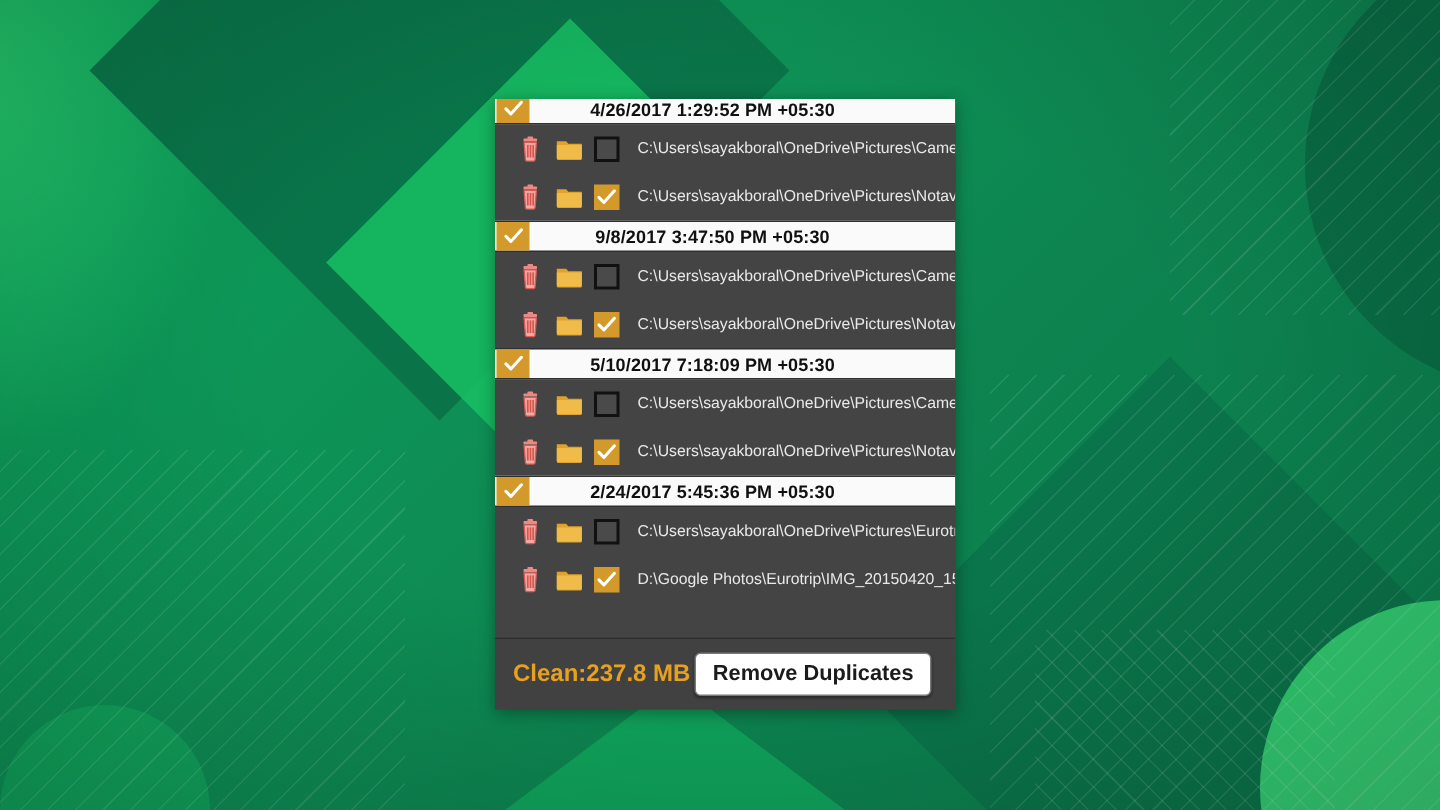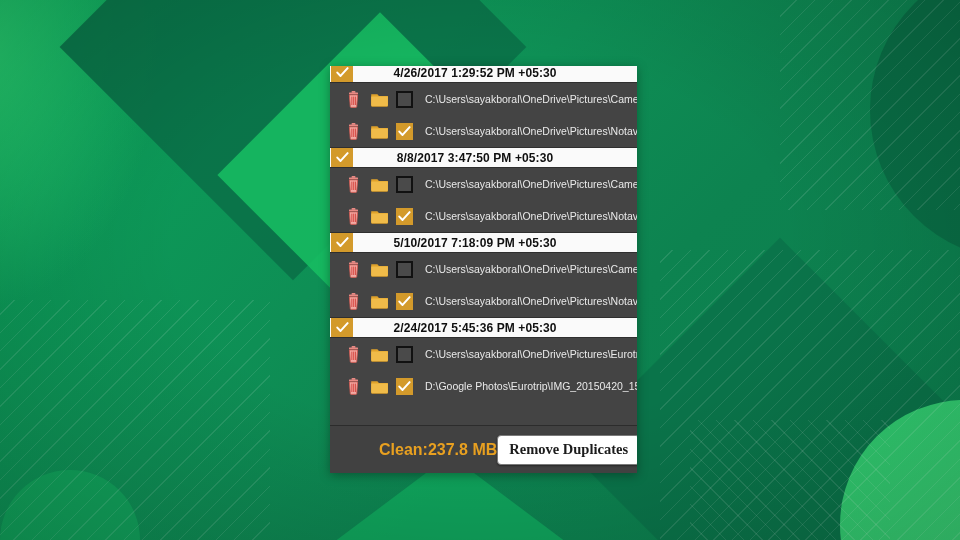--- a/index.html
+++ b/index.html
@@ -231,29 +231,28 @@
     padding: 0 12px;
     box-sizing: border-box;
   }
 
   .clean-label {
     font-size: 16px;
     font-weight: bold;
     color: #e8a020;
     white-space: nowrap;
     flex: 0 0 auto;
-    margin-left: 37px;
   }
 
   .remove-btn {
     margin-left: auto;
     margin-right: 4px;
     background: #ffffff;
     color: #1b1b1b;
-    font-family: Liberation Serif, serif;
+    font-family: Liberation Sans, sans-serif;
     font-size: 14.5px;
     font-weight: bold;
     border: 1px solid #7a7a7a;
     border-radius: 4px;
     padding: 5px 11px 6px 11px;
     box-shadow: 0 1px 2px rgba(0,0,0,.4);
     cursor: pointer;
     white-space: nowrap;
   }
 </style>
@@ -327,21 +326,21 @@
             </span>
           </span>
           <span class="file-path">C:\Users\sayakboral\OneDrive\Pictures\Notavery</span>
         </div>
         <div class="group-row">
           <span class="group-check">
             <svg width="15" height="15" viewBox="0 0 17 17">
               <path d="M2.6 8.6 L6.3 12.4 L14.3 3.6" fill="none" stroke="#ffffff" stroke-width="2.3" stroke-linecap="round" stroke-linejoin="round"></path>
             </svg>
           </span>
-          <span class="group-date">8/8/2017 3:47:50 PM +05:30</span>
+          <span class="group-date">9/8/2017 3:47:50 PM +05:30</span>
         </div>
         <div class="file-row">
           <span class="icon-cell">
             <span class="icon-trash"><svg width="19" height="19" viewBox="0 0 19 19">
                 <rect x="5" y="2.4" width="9" height="1.9" rx="0.5" fill="#e98a84"></rect>
                 <rect x="7.6" y="1" width="3.8" height="1.8" rx="0.6" fill="#e98a84"></rect>
                 <path d="M5.4 4.9 h8.2 l-0.9 11.6 a1 1 0 0 1 -1 0.9 h-4.4 a1 1 0 0 1 -1 -0.9 z" fill="#f2a9a3" stroke="#d35c55" stroke-width="0.9"></path>
                 <rect x="7.3" y="6.6" width="1.1" height="8.4" fill="#d9524b"></rect>
                 <rect x="9.1" y="6.6" width="1.1" height="8.4" fill="#d9524b"></rect>
                 <rect x="10.9" y="6.6" width="1.1" height="8.4" fill="#d9524b"></rect>

